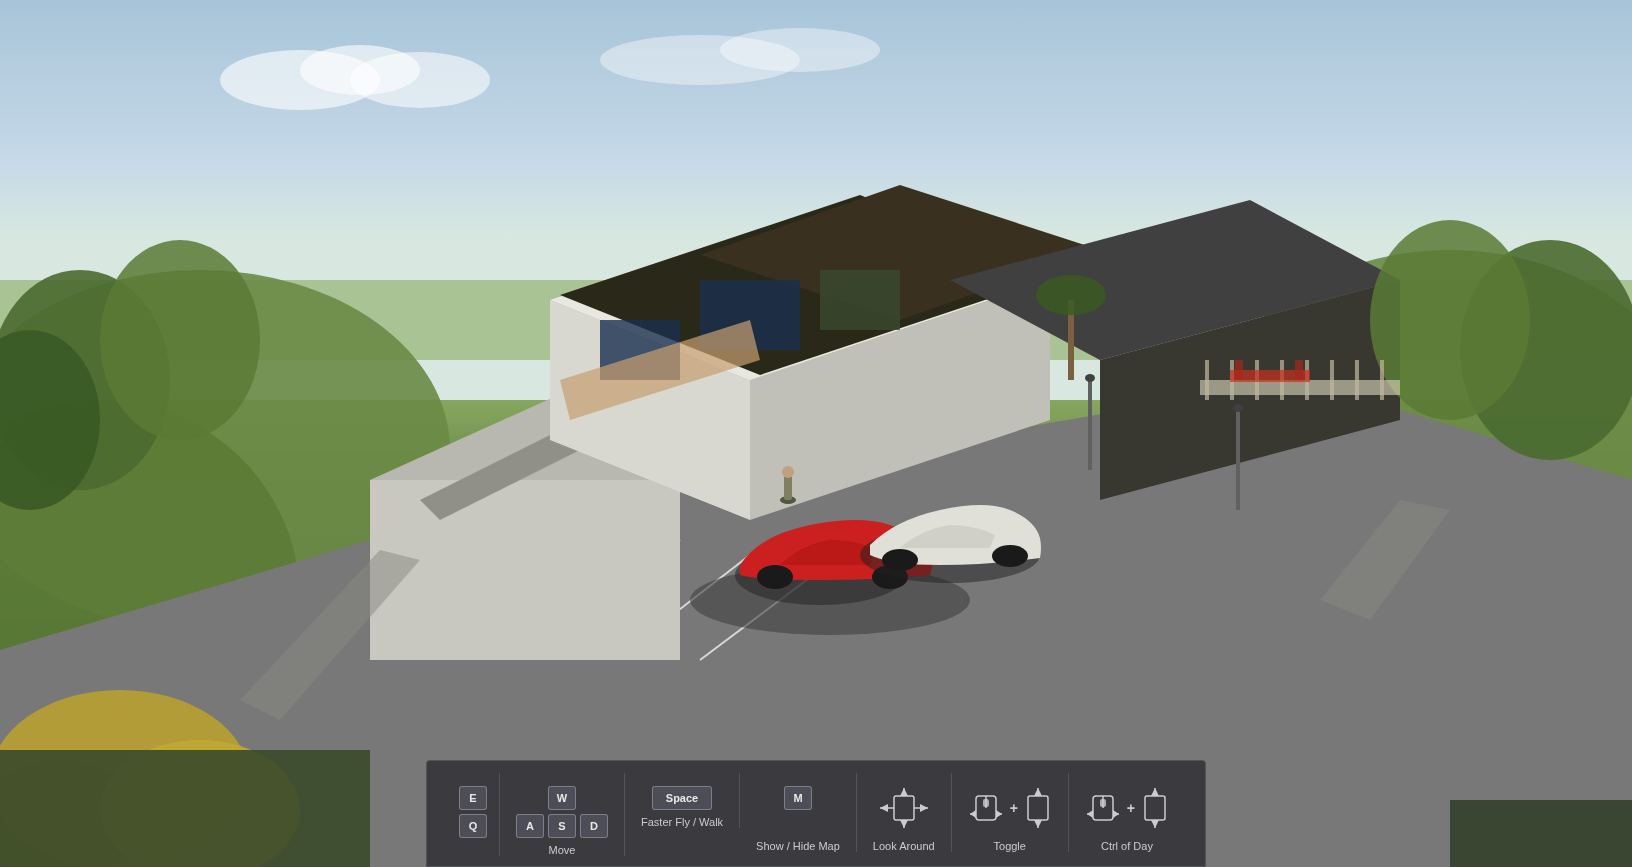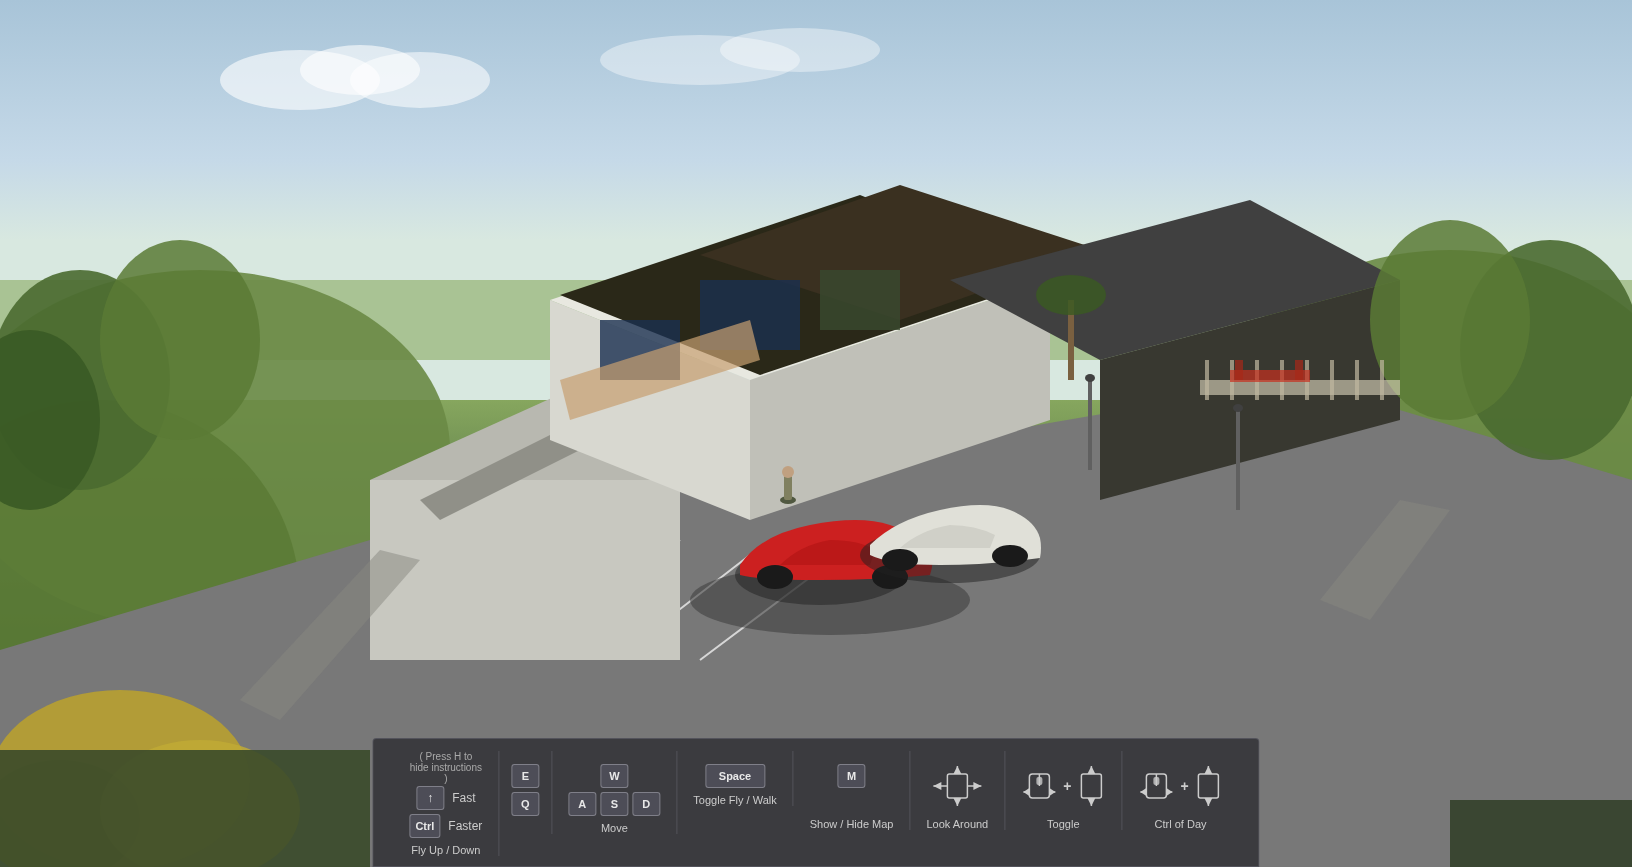--- a/index.html
+++ b/index.html
@@ -263,32 +263,20 @@
     <rect x="1235" y="360" width="8" height="20" fill="#a82818" opacity="0.7"></rect>
     <rect x="1295" y="360" width="8" height="20" fill="#a82818" opacity="0.7"></rect>
 
     <rect x="0" y="750" width="370" height="120" fill="#3a4a2a" opacity="0.9"></rect>
     <rect x="1450" y="800" width="182" height="70" fill="#2a3a20" opacity="0.8"></rect>
   </svg>
 </div>
 
 <div id="hud-panel">
 
-  <div class="hud-section">
-    <div class="hud-hint">( Press H to hide instructions )</div>
-    <div class="hud-keys-row">
-      <div class="key-arrow">↑</div>
-      <span style="color:#cccccc; font-size:12px; margin-left:4px;">Fast</span>
-    </div>
-    <div class="hud-keys-row">
-      <div class="key-box">Ctrl</div>
-      <span style="color:#cccccc; font-size:12px; margin-left:4px;">Faster</span>
-    </div>
-    <div class="hud-label">Fly Up / Down</div>
-  </div>
 
   <div class="hud-section" style="padding: 0 12px;">
     <div class="hud-hint" style="visibility:hidden;">x</div>
     <div class="hud-keys-row">
       <div class="key-box">E</div>
     </div>
     <div class="hud-keys-row">
       <div class="key-box">Q</div>
     </div>
     <div class="hud-label" style="visibility:hidden;">x</div>
@@ -305,21 +293,21 @@
       <div class="key-box">D</div>
     </div>
     <div class="hud-label">Move</div>
   </div>
 
   <div class="hud-section">
     <div class="hud-hint" style="visibility:hidden;">x</div>
     <div class="hud-keys-row" style="">
       <div class="key-box wide">Space</div>
     </div>
-    <div class="hud-label">Toggle Fly / Walk</div>
+    <div class="hud-label">Faster Fly / Walk</div>
   </div>
 
   <div class="hud-section">
     <div class="hud-hint" style="visibility:hidden;">x</div>
     <div class="hud-keys-row" style="margin-bottom:28px;">
       <div class="key-box">M</div>
     </div>
     <div class="hud-label">Show / Hide Map</div>
   </div>
 

